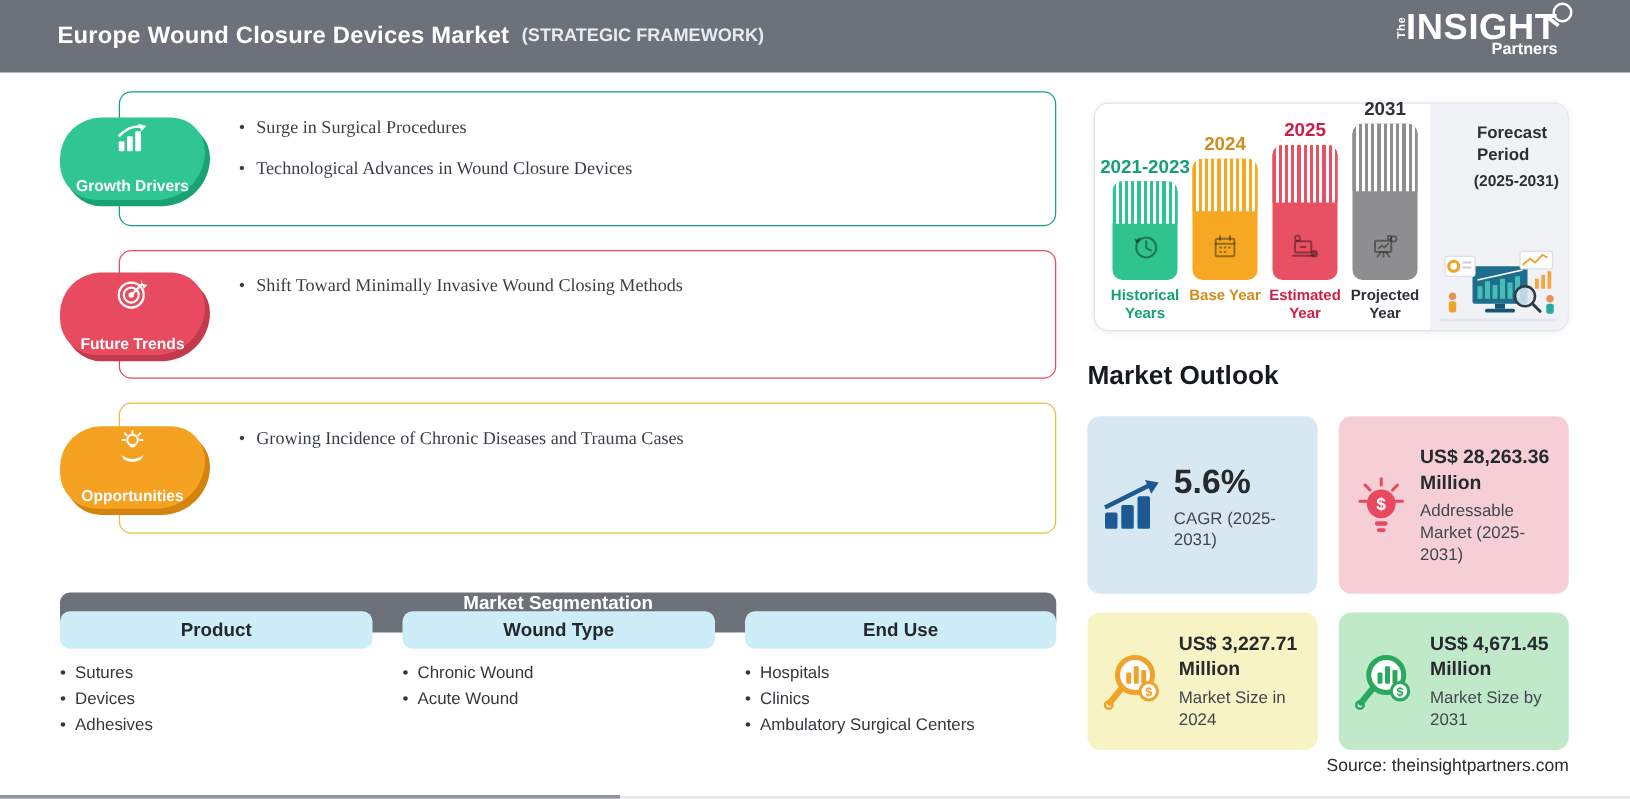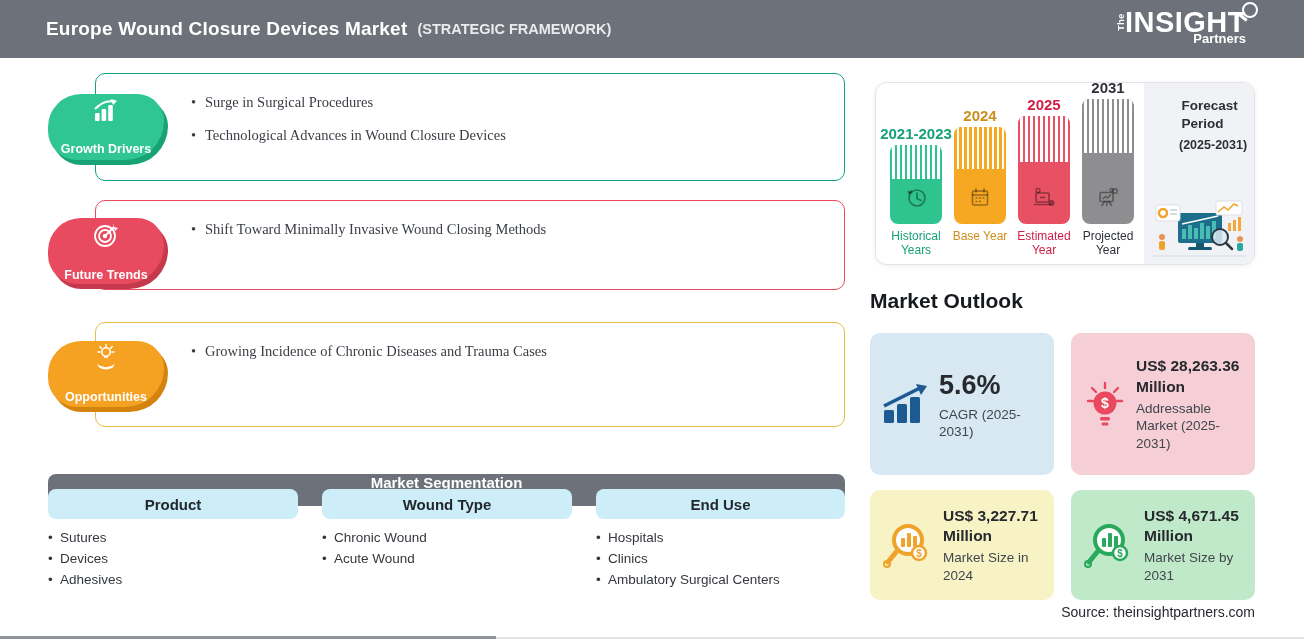--- a/index.html
+++ b/index.html
@@ -14,21 +14,21 @@
   .logo { position:absolute; right:58px; top:10px; color:#fff; }
   .logo-the { position:absolute; left:-13px; top:7px; transform:rotate(-90deg); font-size:9px; font-weight:700; letter-spacing:.5px; }
   .logo-insight { font-size:29px; font-weight:700; letter-spacing:.5px; line-height:25px; display:block; }
   .logo-partners { display:block; text-align:right; font-size:13px; font-weight:700; margin-top:-4px; }
   .logo-lens { position:absolute; right:-12px; top:-8px; width:16px; height:16px; border:2.5px solid #fff; border-radius:50%; }
   .logo-lens::after { content:""; position:absolute; left:-6px; bottom:-2px; width:10px; height:2.5px; background:#fff; transform:rotate(38deg); }
 
   
   .driver-box { position:absolute; left:95px; width:750px; background:#fff; border-radius:10px; }
   .box-0 { top:73px;  height:108px; border:1.6px solid #12a184; }
-  .box-1 { top:200px; height:90px; border:1.6px solid #e84b5f; }
+  .box-1 { top:200px; height:103px; border:1.6px solid #e84b5f; }
   .box-2 { top:322px; height:105px; border:1.6px solid #e4be44; }
   .driver-bullets { list-style:none; padding:18px 24px 8px 95px;font-family:Liberation Serif, serif; }
   .driver-bullets li { position:relative; font-size:14.5px; color:#3a3f46; margin-bottom:13px; padding-left:14px; line-height:20px; }
   .driver-bullets li::before { content:"•"; position:absolute; left:0; top:0; color:#3a3f46; }
 
   .driver-badge { position:absolute; left:48px; width:116px; height:66px; z-index:2;
                   display:flex; flex-direction:column; align-items:center; justify-content:center; gap:19px;
                   border-radius:34px 28px 40px 30px; }
   .badge-0 { top:94px;  background:#2fc693; box-shadow:4px 5px 0 #18a376; }
   .badge-1 { top:218px; background:#e84b5f; box-shadow:4px 5px 0 #c4394c; }
@@ -56,21 +56,21 @@
   .g2 { left:142px; height:108px; --c:#e85063; --t:#d01f45; }
   .g3 { left:206px; height:125px; --c:#8e8e90; --t:#2e3238; }
   .bar { position:absolute; inset:0; background:var(--c); border-radius:8px; }
   .bar::before { content:""; position:absolute; top:0; left:0; right:0; height:43%;
                  border-radius:8px 8px 0 0;
                  background:repeating-linear-gradient(90deg, var(--c) 0 2.5px, #ffffff 2.5px 5px); }
   .bar-icon { position:absolute; bottom:12px; left:50%; transform:translateX(-50%); }
   .bar-year { position:absolute; bottom:calc(100% + 3px); left:50%; transform:translateX(-50%);
               white-space:nowrap; font-size:15px; font-weight:800; color:var(--t); }
   .bar-caption { position:absolute; top:calc(100% + 5px); left:50%; transform:translateX(-50%);
-                 width:78px; text-align:center; font-size:12px; font-weight:400; line-height:1.2; color:var(--t); }
+                 width:78px; text-align:center; font-size:12px; font-weight:700; line-height:1.2; color:var(--t); }
   .forecast { position:absolute; right:0; top:0; width:110px; height:100%; background:#f1f2f6;
               border-radius:0 12px 12px 0; padding-top:14px;padding-left:35px; }
   .forecast-title { font-size:13.5px; font-weight:700; color:#2c3036; width:70px; margin:0 auto; line-height:1.35; }
   .forecast-range { font-size:12.5px; font-weight:700; color:#2c3036; margin-top:5px; }
   .forecast-art { position:absolute; left:50%; transform:translateX(-50%); bottom:5px; }
 
   
   .outlook-title { position:absolute; left:870px; top:289px; font-size:21px; font-weight:700; color:#16191d; }
   .card { position:absolute; border-radius:10px; display:flex; align-items:center; gap:9px; padding:10px 12px; }
   .card-0 { left:870px;  top:333px; width:184px; height:142px; background:#d8e8f3; }

